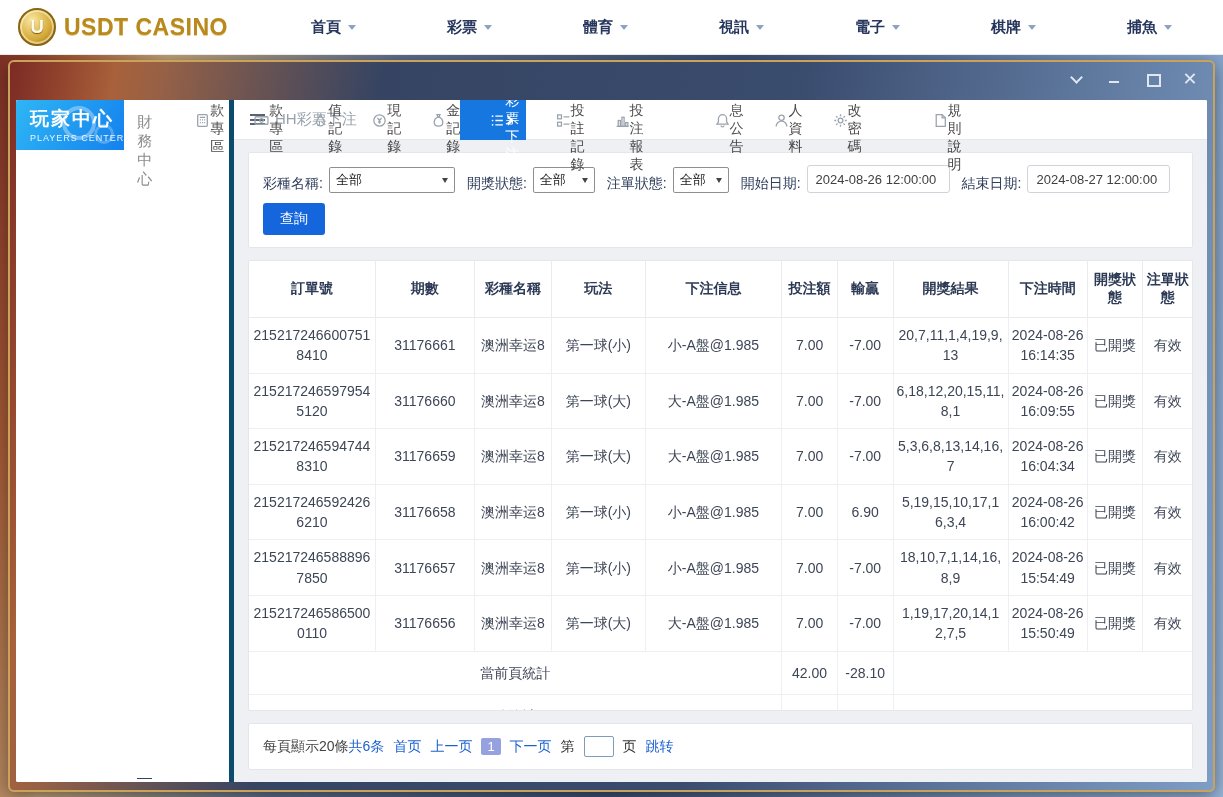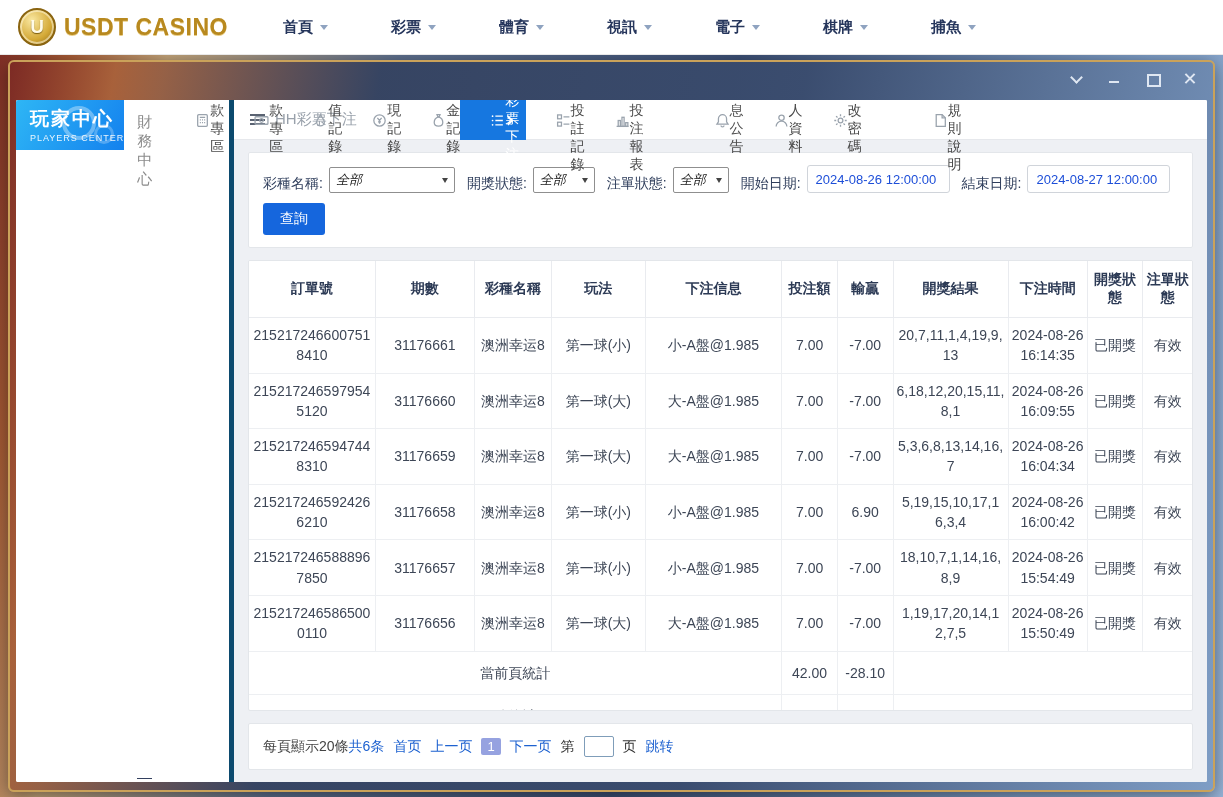--- a/index.html
+++ b/index.html
@@ -23,21 +23,21 @@
   .coin {
     width:38px; height:38px; border-radius:50%;
     background:radial-gradient(circle at 35% 30%, #f9e7a0, #d4a937 60%, #8a6410);
     border:2px solid #8a6410; display:flex; align-items:center; justify-content:center;
     box-shadow:inset 0 0 0 2px rgba(255,248,220,.55);
   }
   .coin-inner { color:#fffbe8; font-weight:bold; font-size:19px; text-shadow:0 1px 1px #7a5a0c; }
   .logo-text { font-size:23px; font-weight:bold; letter-spacing:.5px; color:#b8891f; text-shadow:0 1px 0 #e9cf8a; }
   .menu { display:flex; margin-left:55px; gap:63px; }
   .menu-item { display:flex; align-items:center; gap:7px; cursor:pointer; text-decoration:none; }
-  .menu-item .mi-label { color:#26365c; font-weight:bold; font-size:15px; }
+  .menu-item .mi-label { color:#26365c; font-weight:bold; font-size:15px;margin-left:28px; }
   .caret { width:0; height:0; border-left:4px solid transparent; border-right:4px solid transparent; border-top:5px solid #8fa3c0; }
 
   
   .window {
     position:absolute; left:8px; right:8px; top:60px; bottom:5px;
     border:2px solid #caa25a; border-radius:6px; overflow:hidden;
     display:flex; flex-direction:column;
     background:linear-gradient(100deg, rgba(124,42,36,.95), rgba(166,92,54,.85) 8%, rgba(52,66,96,.95) 28%, rgba(58,76,110,.95) 60%, rgba(125,156,196,.95) 100%);
     box-shadow:0 4px 18px rgba(0,0,0,.45);
   }
@@ -76,24 +76,24 @@
   .hamburger i { display:block; width:15px; height:2px; background:#5a6372; margin:2.5px 0; }
   .main-title { color:#99a1ab; font-size:15px; }
   .main-body { flex:1; padding:12px 14px; display:flex; flex-direction:column; gap:12px; overflow:hidden; }
   .card { background:#fff; border:1px solid #e3e6ea; border-radius:2px; }
 
   
   .filters { padding:12px 14px; flex-shrink:0; }
   .filter-row { display:flex; align-items:flex-end; gap:6px; }
   .f-label { color:#2f3e5c; font-size:14px; white-space:nowrap; margin-left:6px; }
   .f-label:first-child { margin-left:0; }
-  .select { height:26px; border:1px solid #8f8f8f; background:#fff; display:inline-flex; align-items:center; justify-content:space-between; padding:0 6px; font-size:13px; color:#222; gap:8px; border-radius:2px; cursor:pointer; flex-shrink:0;font-style:italic; }
+  .select { height:26px; border:1px solid #8f8f8f; background:#fff; display:inline-flex; align-items:center; justify-content:space-between; padding:0 6px; font-size:13px; color:#222; gap:8px; border-radius:2px; cursor:pointer; flex-shrink:0; }
   .w-lg { width:126px; } .w-sm { width:62px; } .w-xs { width:56px; }
   .sel-arrow { width:0; height:0; border-left:3.5px solid transparent; border-right:3.5px solid transparent; border-top:5px solid #444; }
-  .date-input { width:143px; height:28px; border:1px solid #d0d4da; border-radius:3px; padding:0 8px; font-size:13px; color:#1d4ed8; font-family:inherit; }
+  .date-input { width:143px; height:28px; border:1px solid #d0d4da; border-radius:3px; padding:0 8px; font-size:13px; color:#404040; font-family:inherit; }
   .btn-search { margin-top:10px; background:#1566dd; color:#fff; border:none; border-radius:3px; padding:7px 17px; font-size:14px; cursor:pointer; font-family:inherit; }
 
   
   .table-card { overflow:hidden; }
   table { width:100%; border-collapse:collapse; table-layout:fixed; }
   th { padding:10px 3px; font-size:14px; color:#2c3a55; border:1px solid #e9ebef; font-weight:bold; background:#fff; text-align:center; }
   td { padding:7px 3px; font-size:14px; color:#3d4656; text-align:center; border:1px solid #edeff2; line-height:1.45; word-break:break-all; }
   tr.summary td { padding:11px 3px; }
   table tr:first-child th { border-top:none; }
   table th:first-child, table td:first-child { border-left:none; }

